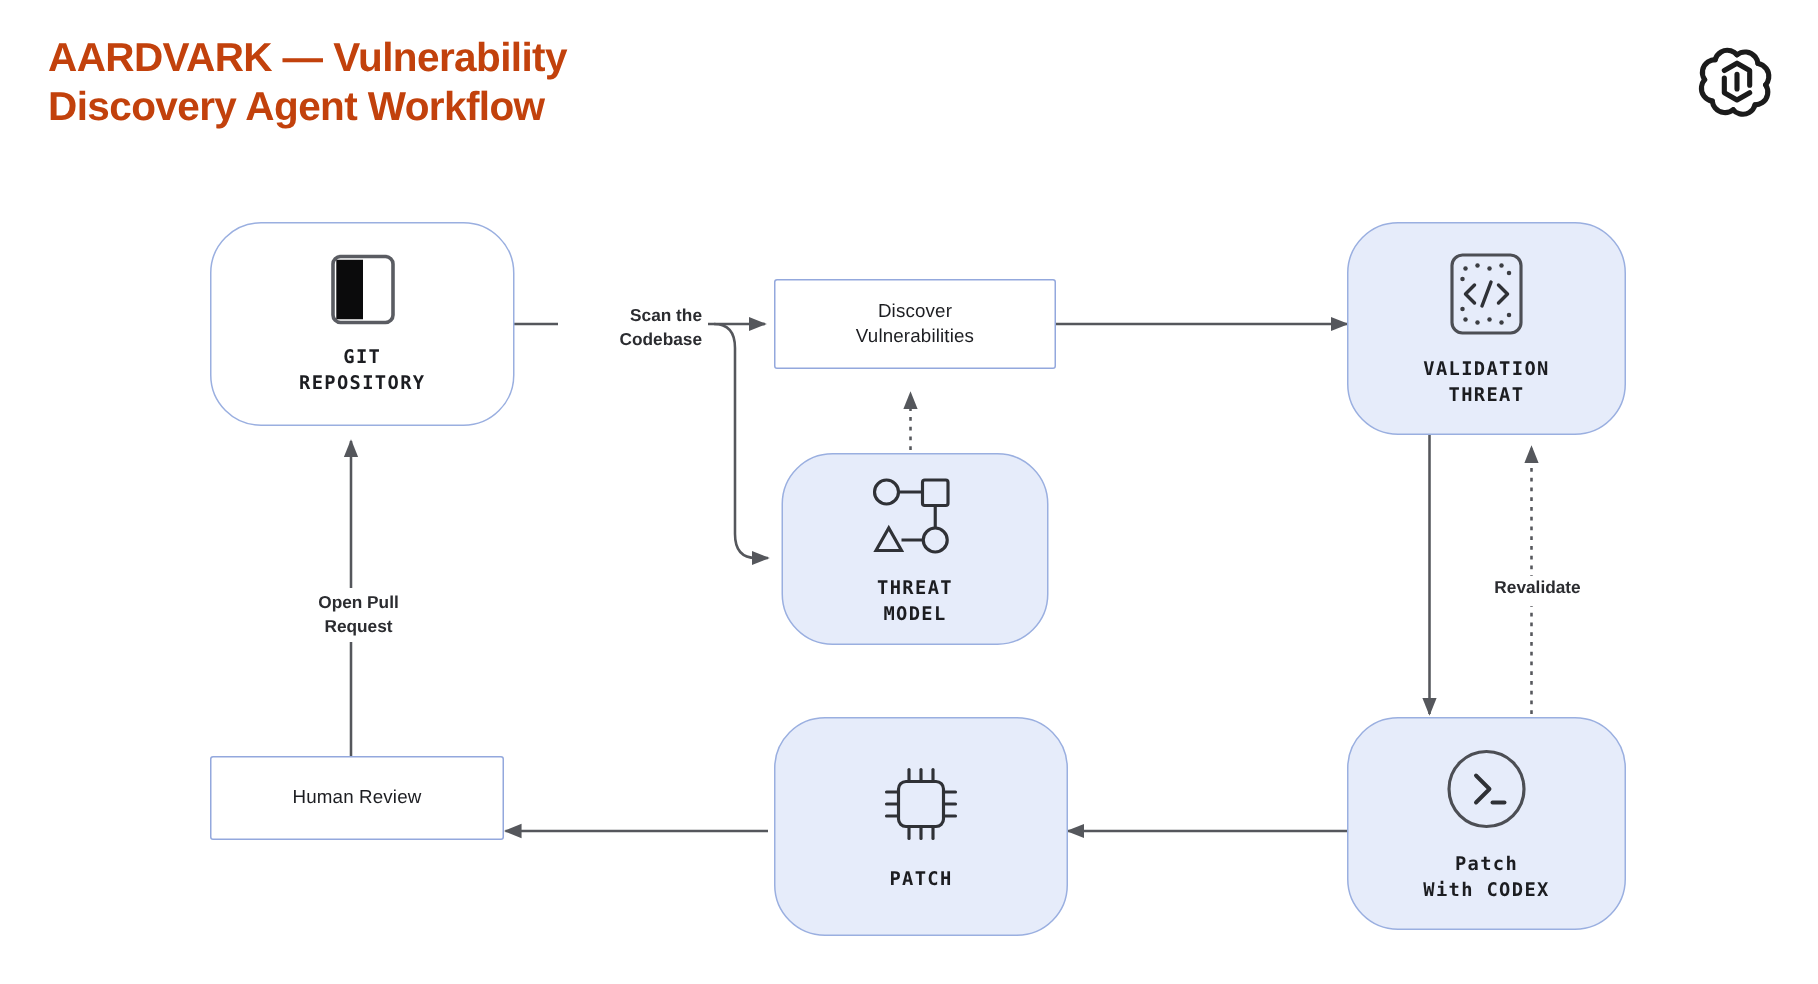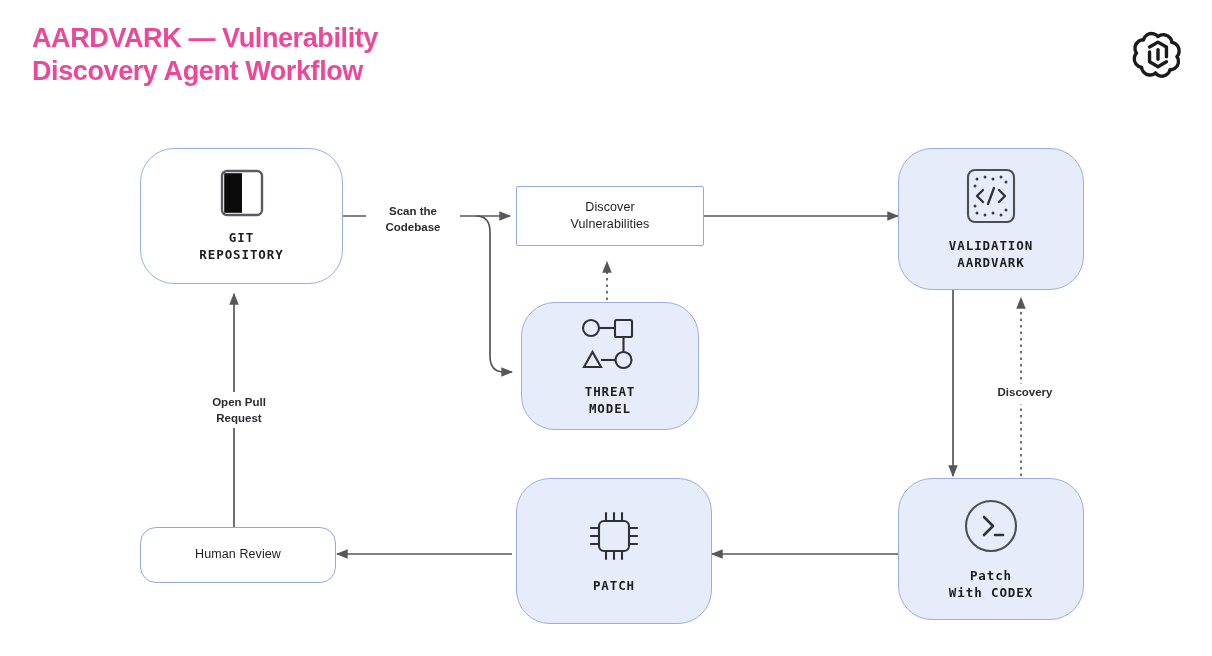--- a/index.html
+++ b/index.html
@@ -26,21 +26,21 @@
   }
   #page-title {
     position: absolute;
     left: 32px;
     top: 22px;
     width: 640px;
     font-size: 27px;
     font-weight: 700;
     line-height: 1.22;
     letter-spacing: -0.4px;
-    color: #ec4899;
+    color: #c2410c;
     white-space: pre-line;
   }
   #brand-logo {
     position: absolute;
     right: 28px;
     top: 28px;
     width: 52px;
     height: 52px;
   }
 
@@ -234,21 +234,21 @@
             <circle cx="11" cy="39" r="1.5"></circle>
         </g>
         <g fill="none" stroke="#2f3136" stroke-width="2.3" stroke-linecap="round" stroke-linejoin="round">
           <path d="M19 23 L13 29 L19 35"></path>
           <path d="M35 23 L41 29 L35 35"></path>
           <path d="M30 21 L24 37"></path>
         </g>
       </svg>
     </div>
     <div class="node-label">VALIDATION
-AARDVARK</div>
+THREAT</div>
   </div>
 
   <div class="node rounded fill-tint" style="left:898px; top:478px; width:186px; height:142px;">
     <div class="node-icon">
       <svg width="58" height="58" viewBox="0 0 58 58" aria-hidden="true">
         <circle cx="29" cy="29" r="25" fill="none" stroke="#4c4e54" stroke-width="2.1"></circle>
         <g fill="none" stroke="#2f3136" stroke-width="2.6" stroke-linecap="round" stroke-linejoin="round">
           <path d="M22 20 L31 29 L22 38"></path>
           <line x1="33" y1="38" x2="41" y2="38"></line>
         </g>
@@ -274,25 +274,25 @@
           <line x1="6" y1="37" x2="14" y2="37"></line>
           <line x1="44" y1="21" x2="52" y2="21"></line>
           <line x1="44" y1="29" x2="52" y2="29"></line>
           <line x1="44" y1="37" x2="52" y2="37"></line>
         </g>
       </svg>
     </div>
     <div class="node-label">PATCH</div>
   </div>
 
-  <div class="node rect fill-white" style="left:140px; top:527px; width:196px; height:56px;border-radius:16px;">
+  <div class="node rect fill-white" style="left:140px; top:504px; width:196px; height:56px;">
     <div class="node-label sentence">Human Review</div>
   </div>
 
-  <div class="edge-label" style="left:366px; top:203px; width:86px;">Scan the
+  <div class="edge-label" style="left:378px; top:203px; width:86px;text-align:right;">Scan the
 Codebase</div>
 
   <div class="edge-label" style="left:189px; top:394px; width:92px;text-align:center;">Open Pull
 Request</div>
 
-  <div class="edge-label" style="left:975px; top:384px; width:92px;">Discovery</div>
+  <div class="edge-label" style="left:975px; top:384px; width:92px;">Revalidate</div>
 
 </div>
 
 </body></html>

